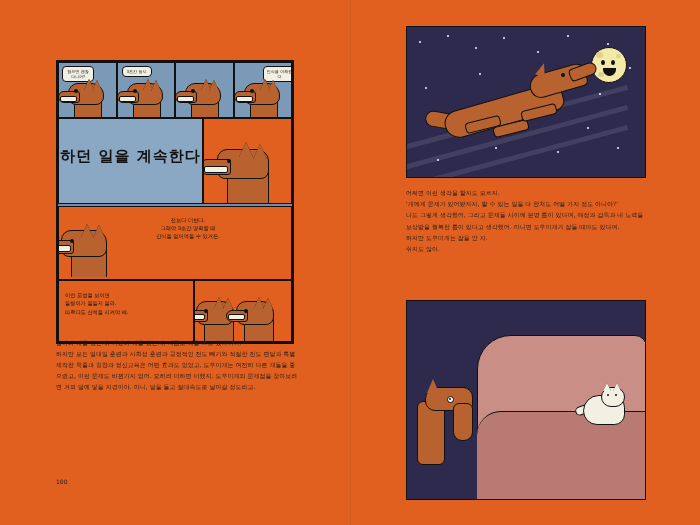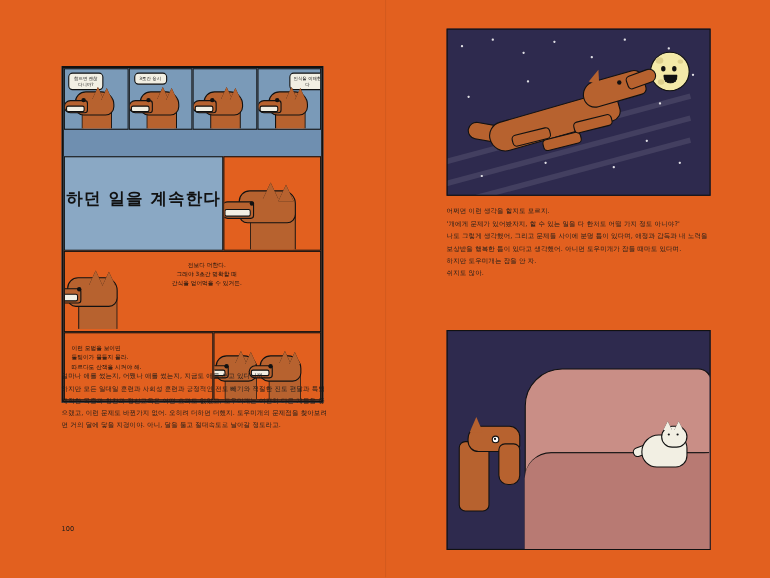--- a/index.html
+++ b/index.html
@@ -135,21 +135,21 @@
     border-radius: 4px;
     font-size: 4px;
     line-height: 1.25;
     color: #111;
     padding: 2px 3px;
     text-align: center;
     white-space: pre-line;
   }
 
   
-  .r2 { height: 110px; align-items: flex-end; }
+  .r2 { height: 88px; }
   .r2 .big { width: 62%; height: 86px; background: #8aa8c4; }
   .r2 .side { width: 38%; height: 86px; background: #e2601f; }
   .title-line {
     position: absolute;
     left: 0; right: 0;
     top: 28px;
     text-align: center;
     font-family: "DejaVu Sans", sans-serif;
     font-size: 15px;
     font-weight: bold;

